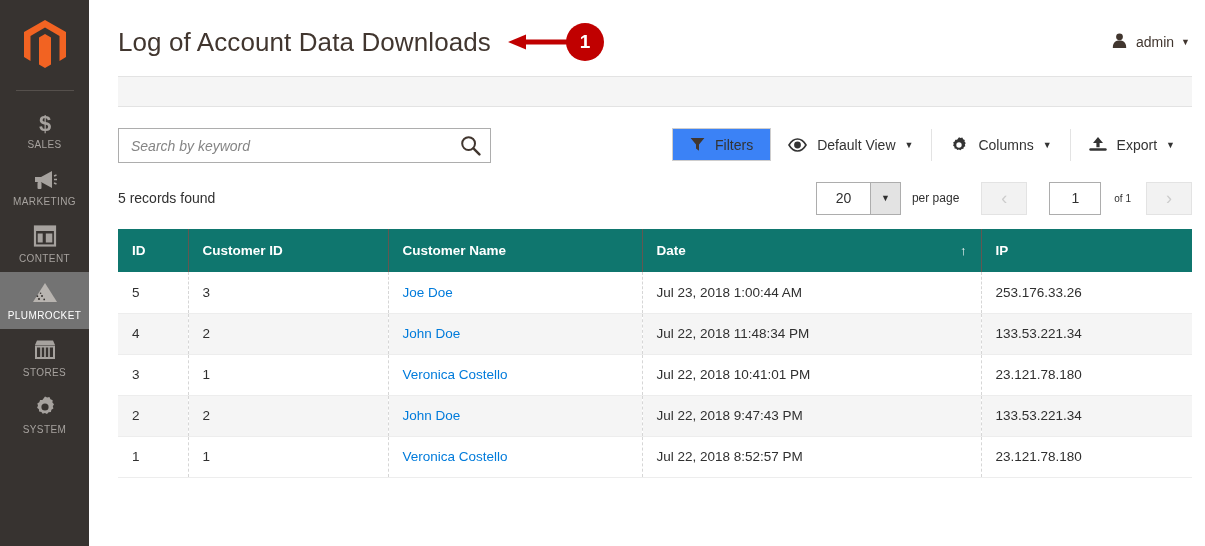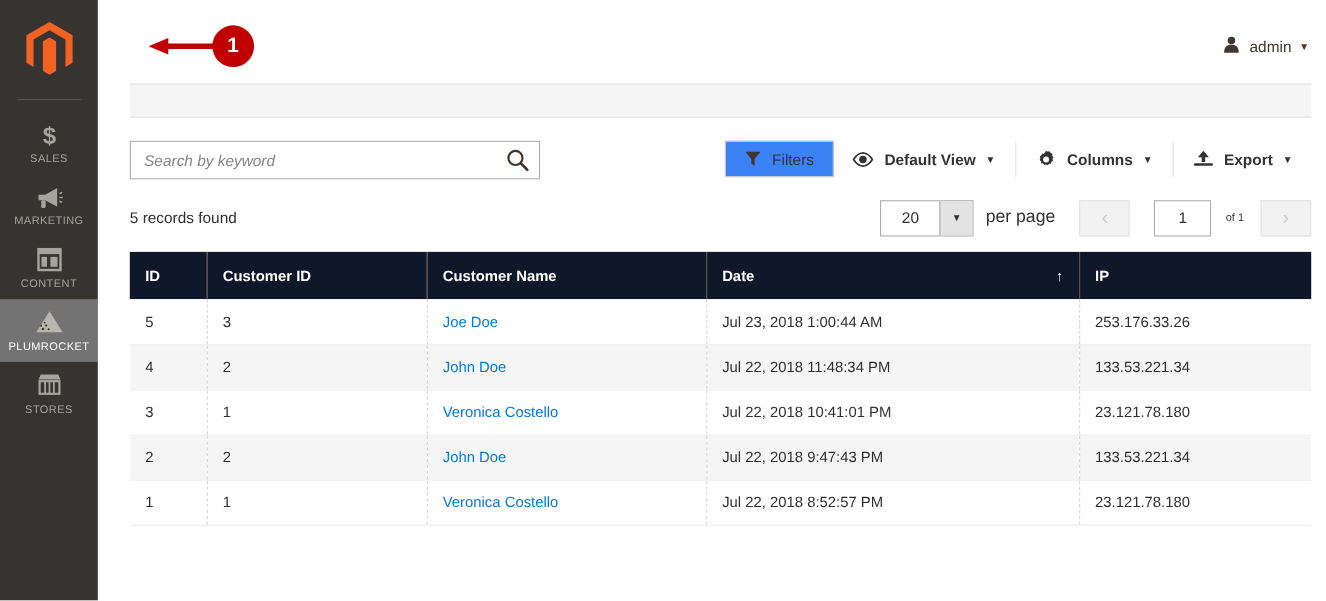--- a/index.html
+++ b/index.html
@@ -150,21 +150,21 @@
   .tb-sep { width: 1px; height: 32px; background: #e3e3e3; margin: 0 1px; }
   .tb-drop {
     display: flex; align-items: center;
     height: 33px;
     padding: 0 17px;
     font-size: 14px;
     color: #333333;
     cursor: pointer;
     white-space: nowrap;
   }
-  .tb-drop .lbl { margin: 0 9px 0 10px; font-weight: bold; }
+  .tb-drop .lbl { margin: 0 9px 0 10px; }
   .tb-drop .caret { font-size: 9px; color: #333; }
 
   
   .records-row {
     display: flex; align-items: center; justify-content: space-between;
     margin: 17px 13px 0 29px;
     height: 34px;
   }
   .records-found { font-size: 14px; color: #303030; }
   .pager { display: flex; align-items: center; }
@@ -180,21 +180,21 @@
     font-size: 14px; color: #303030;
   }
   .perpage .arrow {
     width: 30px;
     background: #e3e3e3;
     border-left: 1px solid #adadad;
     display: flex; align-items: center; justify-content: center;
     font-size: 9px; color: #303030;
     cursor: pointer;
   }
-  .perpage-label { font-size: 16px; color: #303030; margin-left: 11px; }
+  .perpage-label { font-size: 12px; color: #303030; margin-left: 11px; }
   .pg-btn {
     width: 46px; height: 33px;
     background: #f2f2f2;
     border: 1px solid #e3e3e3;
     display: flex; align-items: center; justify-content: center;
     color: #cccccc;
     font-size: 18px;
     cursor: pointer;
     margin-left: 22px;
   }
@@ -206,21 +206,21 @@
     font-size: 14px; color: #303030;
     margin-left: 22px;
   }
   .pg-of { font-size: 10px; color: #303030; margin-left: 13px; }
   .pg-btn.next { margin-left: 15px; }
 
   
   .grid-wrap { margin: 14px 13px 0 29px; }
   table.grid { width: 100%; border-collapse: collapse; table-layout: fixed; }
   table.grid thead th {
-    background: #0f172a;
+    background: #0f766e;
     color: #ffffff;
     font-size: 13.5px;
     font-weight: 700;
     text-align: center;
     height: 43px;
     padding: 10px 14px;
     border-right: 1px solid #625751;
     vertical-align: middle;
     white-space: nowrap;
   }
@@ -308,26 +308,36 @@
       <span class="nav-icon">
         <svg width="26" height="24" viewBox="0 0 26 24">
             <path d="M3 7 L5 2.5 L21 2.5 L23 7 Z" fill="#a6a29e"></path>
             <rect x="4" y="8.5" width="18" height="11.5" fill="none" stroke="#a6a29e" stroke-width="2"></rect>
             <path d="M9 8.5 L9 20 M13 8.5 L13 20 M17 8.5 L17 20" stroke="#a6a29e" stroke-width="1.6"></path>
           </svg>
       </span>
       <span class="nav-label">STORES</span>
     </a>
 
+    <a class="nav-item">
+      <span class="nav-icon">
+        <svg width="24" height="24" viewBox="0 0 24 24">
+            <path d="M12 1.5 l2.1 1.1 2.3-.5 1.1 2.1 2.2 1 -.3 2.3 1.6 1.7 -1.2 2 .6 2.3 -2 1.2 -.5 2.3 -2.3 .3 -1.6 1.7 -2.1-1 -2.2 .8 -1.3-1.9 -2.3-.4 -.2-2.3 -1.8-1.5 .9-2.1 -.7-2.2 2-1.2 .8-2.2 2.3 .1z" fill="#a6a29e"></path>
+            <circle cx="12" cy="12" r="3.6" fill="#373330"></circle>
+          </svg>
+      </span>
+      <span class="nav-label">SYSTEM</span>
+    </a>
   </nav>
 
   <div class="main">
 
     <div class="page-header">
       <div class="title-zone">
+        <h1 class="page-title">Log of Account Data Downloads</h1>
         <div class="annotation">
           <svg class="anno-arrow" width="62" height="22" viewBox="0 0 62 22">
             <path d="M62 11 L16 11" stroke="#c00000" stroke-width="5" fill="none"></path>
             <path d="M0 11 L18 3.5 L18 18.5 Z" fill="#c00000"></path>
           </svg>
           <div class="anno-badge">1</div>
         </div>
       </div>
 
       <div class="admin-user">

